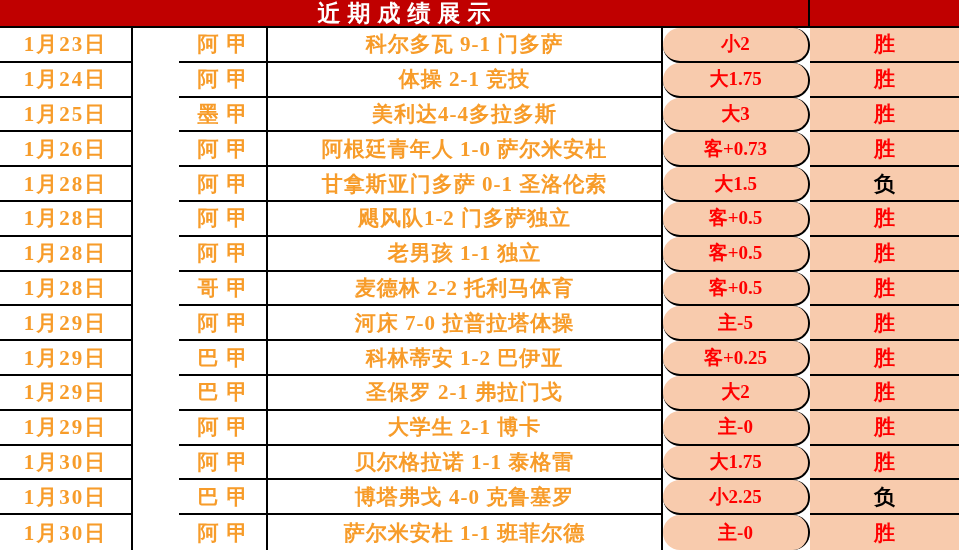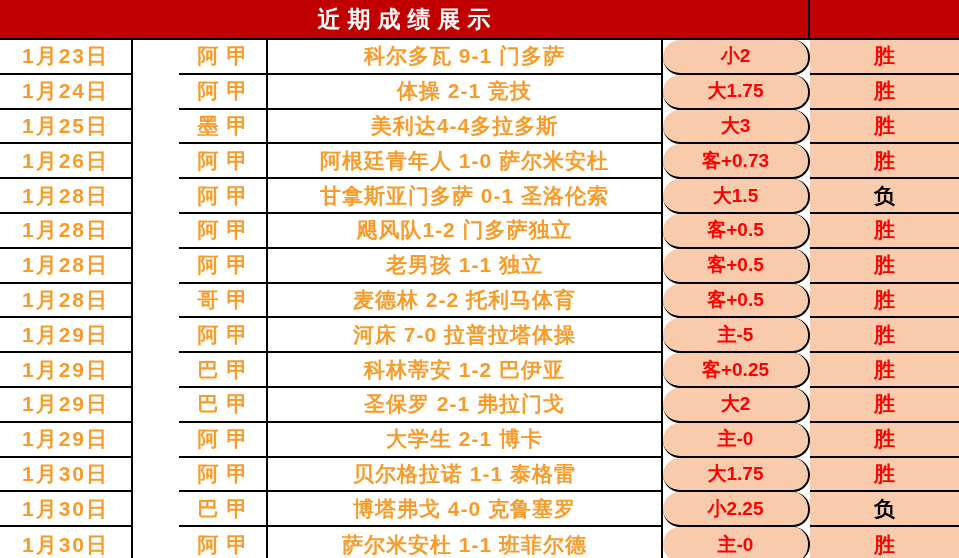--- a/index.html
+++ b/index.html
@@ -11,21 +11,21 @@
   .screen {
     position: relative;
     width: 959px;
     height: 558px;
     background: #ffffff;
     overflow: hidden;
   }
   
   .header {
     display: flex;
-    height: 40px;
+    height: 28px;
     background: #C00000;
     border-bottom: 2px solid #000;
     box-sizing: border-box;
   }
   .header-title-cell {
     width: 810px;
     box-sizing: border-box;
     border-right: 2px solid #000;
     display: flex;
     align-items: center;
@@ -38,20 +38,21 @@
   }
   .header-spacer {
     flex: 1;
   }
   
   .table-body {
     height: 522px;
     display: grid;
     grid-template-columns: 133px 135px 395px 147px 149px;
     grid-template-rows: repeat(15, 1fr);
+    font-family: Liberation Serif, serif;
   }
   .row { display: contents; }
   .cell {
     box-sizing: border-box;
     display: flex;
     align-items: center;
     justify-content: center;
     font-weight: bold;
     white-space: nowrap;
     overflow: hidden;

